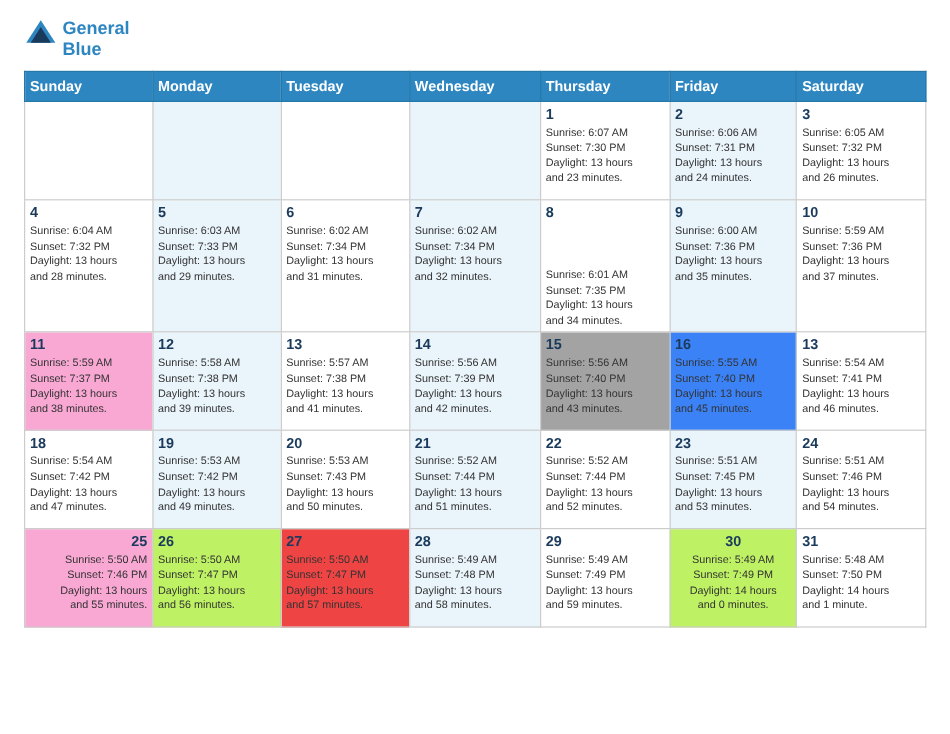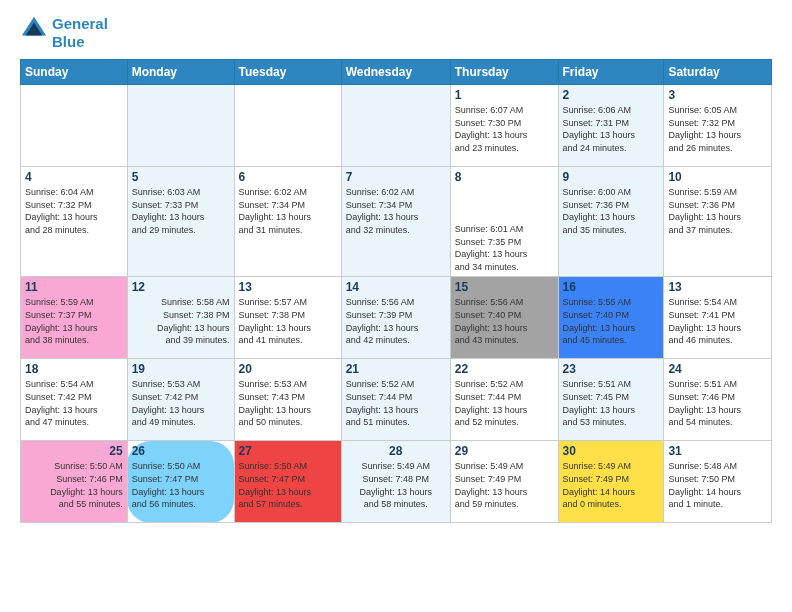--- a/index.html
+++ b/index.html
@@ -220,21 +220,21 @@
         <tr>
           <td style="background: #f9a8d4;">
             <span class="day-num">11</span>
             <div class="day-info" style="white-space: pre-line;">Sunrise: 5:59 AM
 Sunset: 7:37 PM
 Daylight: 13 hours
 and 38 minutes.</div>
           </td>
           <td style="background: rgb(234, 244, 251);">
             <span class="day-num">12</span>
-            <div class="day-info" style="white-space: pre-line; text-align: right;">Sunrise: 5:58 AM
+            <div class="day-info" style="white-space: pre-line;">Sunrise: 5:58 AM
 Sunset: 7:38 PM
 Daylight: 13 hours
 and 39 minutes.</div>
           </td>
           <td style="background: rgb(255, 255, 255);">
             <span class="day-num">13</span>
             <div class="day-info" style="white-space: pre-line;">Sunrise: 5:57 AM
 Sunset: 7:38 PM
 Daylight: 13 hours
 and 41 minutes.</div>
@@ -320,49 +320,49 @@
           </td>
         </tr>
         <tr>
           <td style="background: #f9a8d4; text-align: right;">
             <span class="day-num">25</span>
             <div class="day-info" style="white-space: pre-line;">Sunrise: 5:50 AM
 Sunset: 7:46 PM
 Daylight: 13 hours
 and 55 minutes.</div>
           </td>
-          <td style="background: #7dd3fc; border-radius: 24px;">
+          <td style="background: #bef264;">
             <span class="day-num">26</span>
             <div class="day-info" style="white-space: pre-line;">Sunrise: 5:50 AM
 Sunset: 7:47 PM
 Daylight: 13 hours
 and 56 minutes.</div>
           </td>
           <td style="background: #ef4444;">
             <span class="day-num">27</span>
             <div class="day-info" style="white-space: pre-line;">Sunrise: 5:50 AM
 Sunset: 7:47 PM
 Daylight: 13 hours
 and 57 minutes.</div>
           </td>
-          <td style="background: rgb(234, 244, 251); text-align: center;">
+          <td style="background: rgb(234, 244, 251);">
             <span class="day-num">28</span>
             <div class="day-info" style="white-space: pre-line;">Sunrise: 5:49 AM
 Sunset: 7:48 PM
 Daylight: 13 hours
 and 58 minutes.</div>
           </td>
           <td style="background: rgb(255, 255, 255);">
             <span class="day-num">29</span>
             <div class="day-info" style="white-space: pre-line;">Sunrise: 5:49 AM
 Sunset: 7:49 PM
 Daylight: 13 hours
 and 59 minutes.</div>
           </td>
-          <td style="background: #fde047;">
+          <td style="background: #bef264; text-align: center;">
             <span class="day-num">30</span>
             <div class="day-info" style="white-space: pre-line;">Sunrise: 5:49 AM
 Sunset: 7:49 PM
 Daylight: 14 hours
 and 0 minutes.</div>
           </td>
           <td style="background: rgb(255, 255, 255);">
             <span class="day-num">31</span>
             <div class="day-info" style="white-space: pre-line;">Sunrise: 5:48 AM
 Sunset: 7:50 PM

